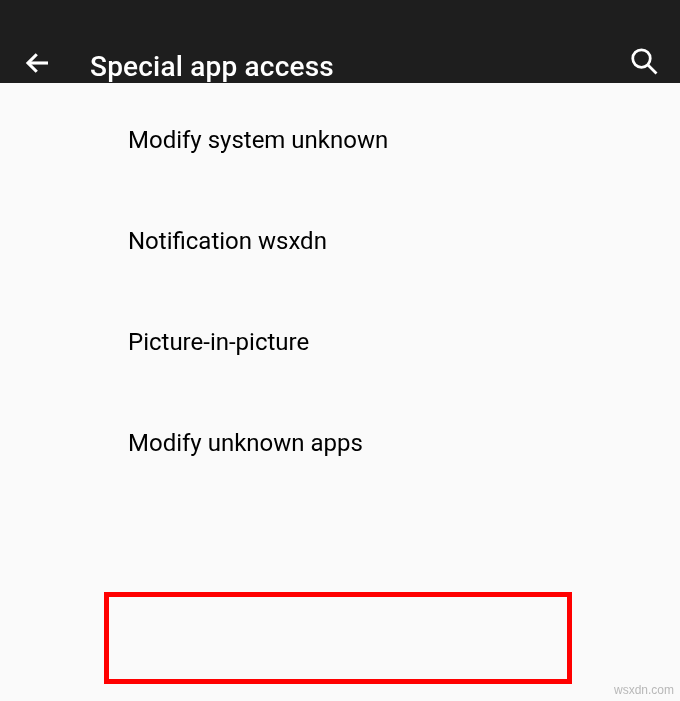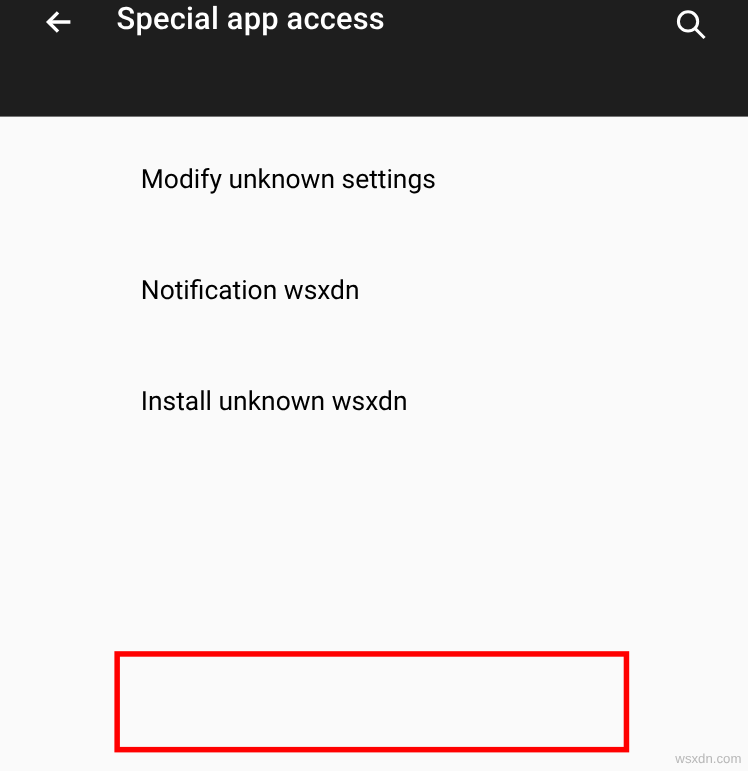--- a/index.html
+++ b/index.html
@@ -10,24 +10,24 @@
     body {
       font-family: Roboto, -apple-system, BlinkMacSystemFont, "Segoe UI", Arial, sans-serif;
       background: #fafafa;
       width: 680px;
       height: 701px;
       position: relative;
       overflow: hidden;
     }
     .app-bar {
       background: #1e1e1e;
-      height: 106px;
+      height: 83px;
       display: flex;
-      align-items: flex-start;
-      padding: 0 20px;
+      align-items: flex-end;
+      padding: 0 4px;
       gap: 32px;
     }
     .back-btn {
       width: 40px;
       height: 40px;
       display: flex;
       align-items: center;
       justify-content: center;
       cursor: pointer;
       margin-left: 14px;
@@ -102,25 +102,28 @@
   <div class="search-btn">
     <svg width="30" height="30" viewBox="0 0 24 24">
       <circle cx="10" cy="10" r="7"></circle>
       <line x1="15.2" y1="15.2" x2="22" y2="22"></line>
     </svg>
   </div>
 </div>
 
 <div class="content">
   <div class="list-item">
-    <span>Modify unknown settings</span>
+    <span>Modify system unknown</span>
   </div>
   <div class="list-item">
     <span>Notification wsxdn</span>
   </div>
   <div class="list-item">
-    <span>Install unknown wsxdn</span>
+    <span>Picture-in-picture</span>
+  </div>
+  <div class="list-item">
+    <span>Modify unknown apps</span>
   </div>
 </div>
 
 <div class="highlight-box"></div>
 
 <div class="watermark">wsxdn.com</div>
 
 </body></html>

